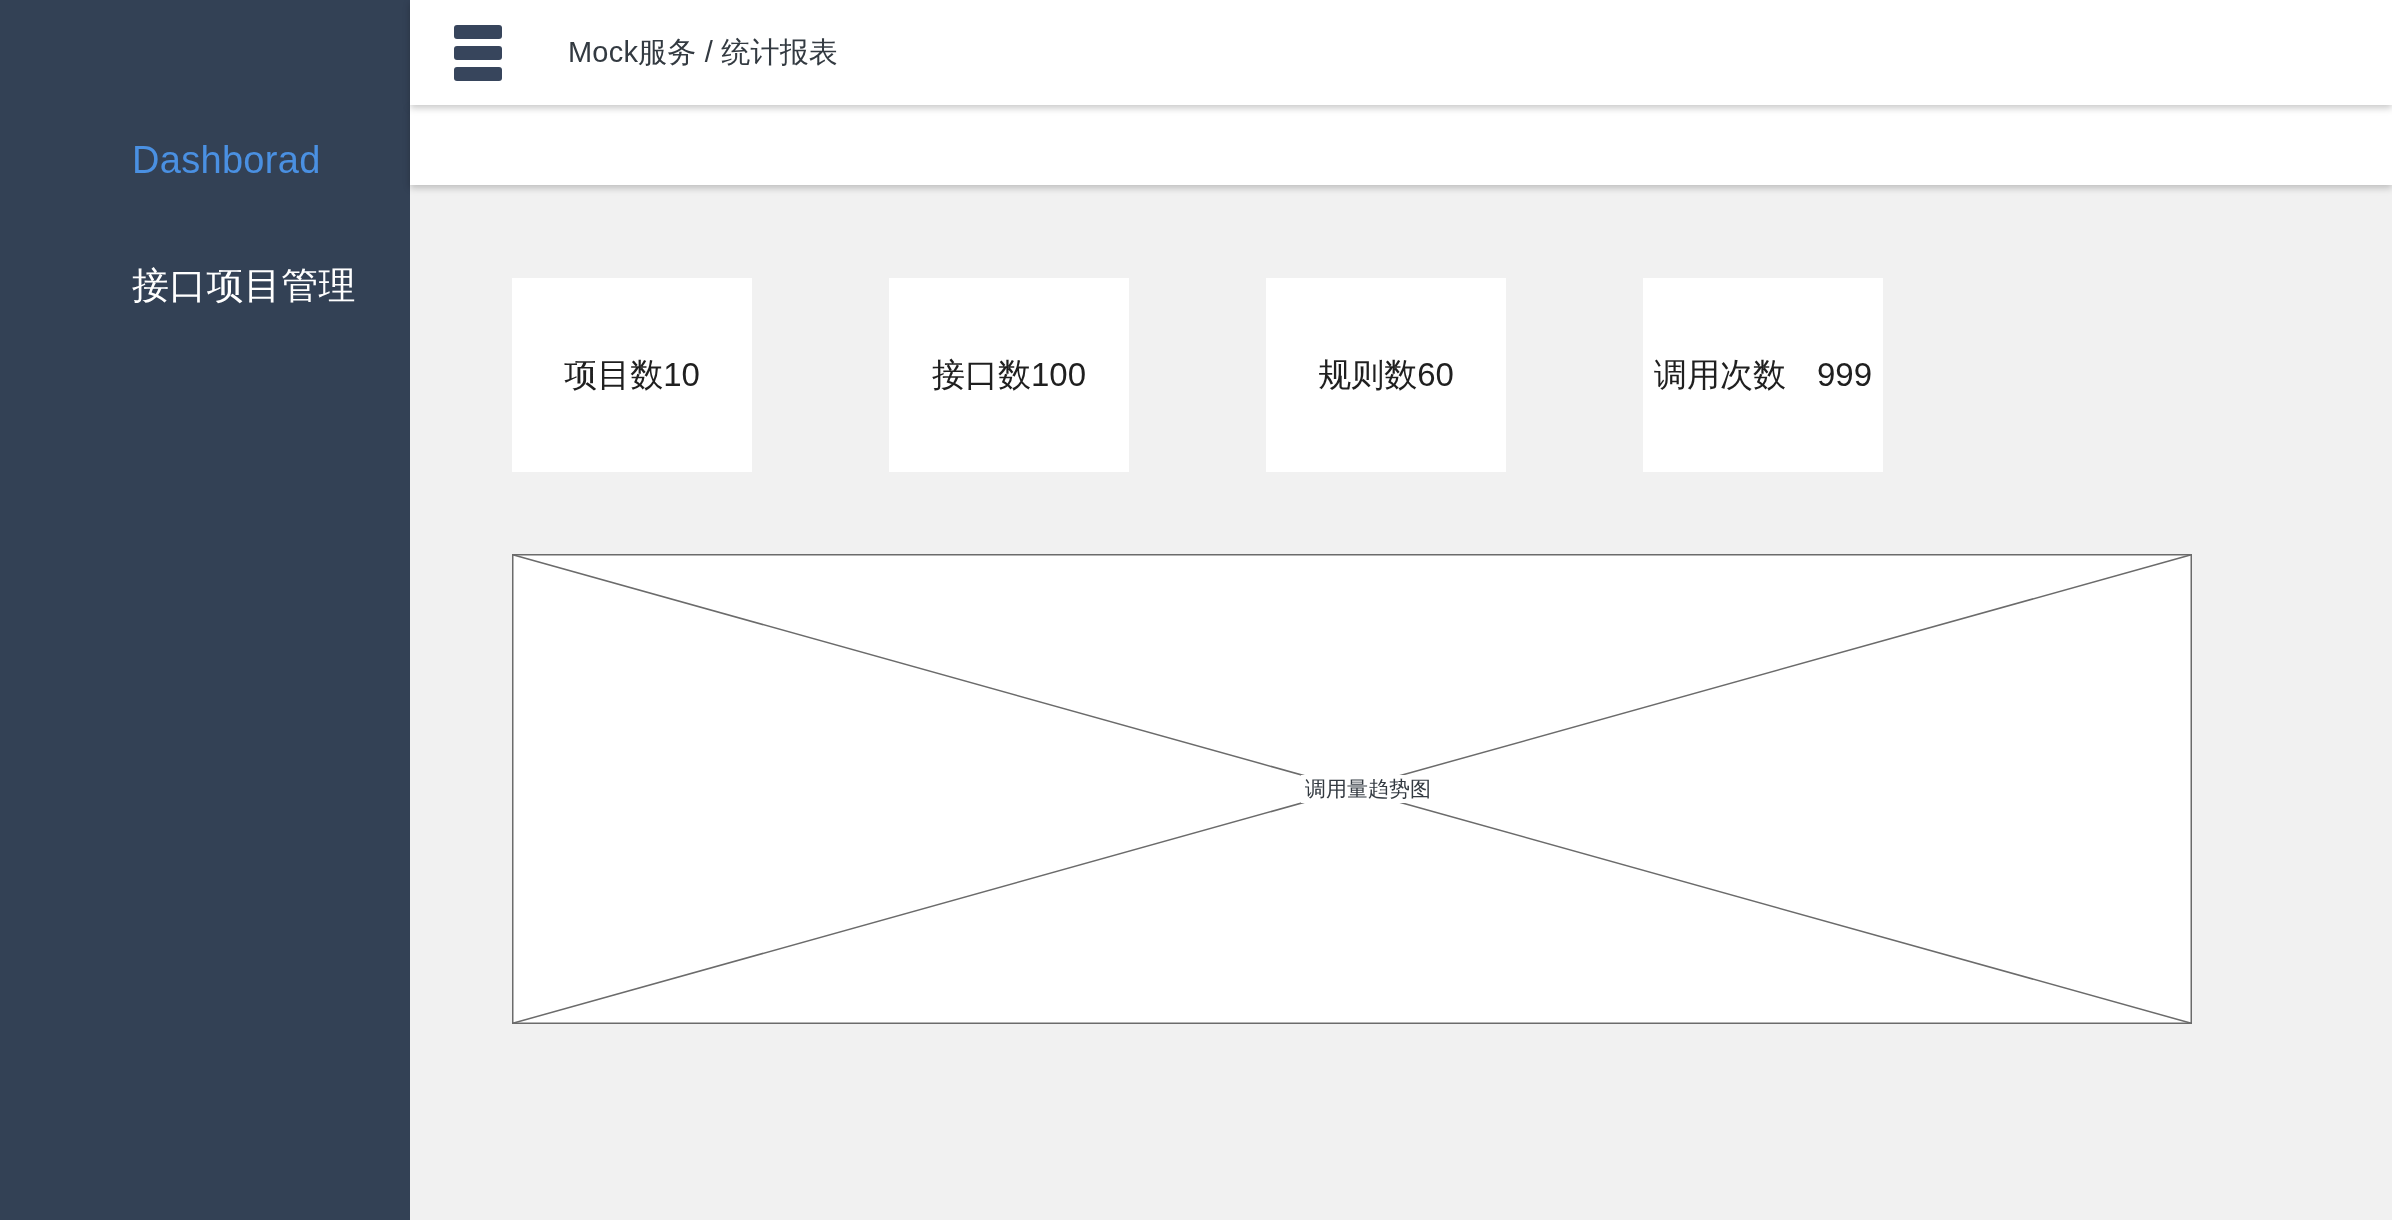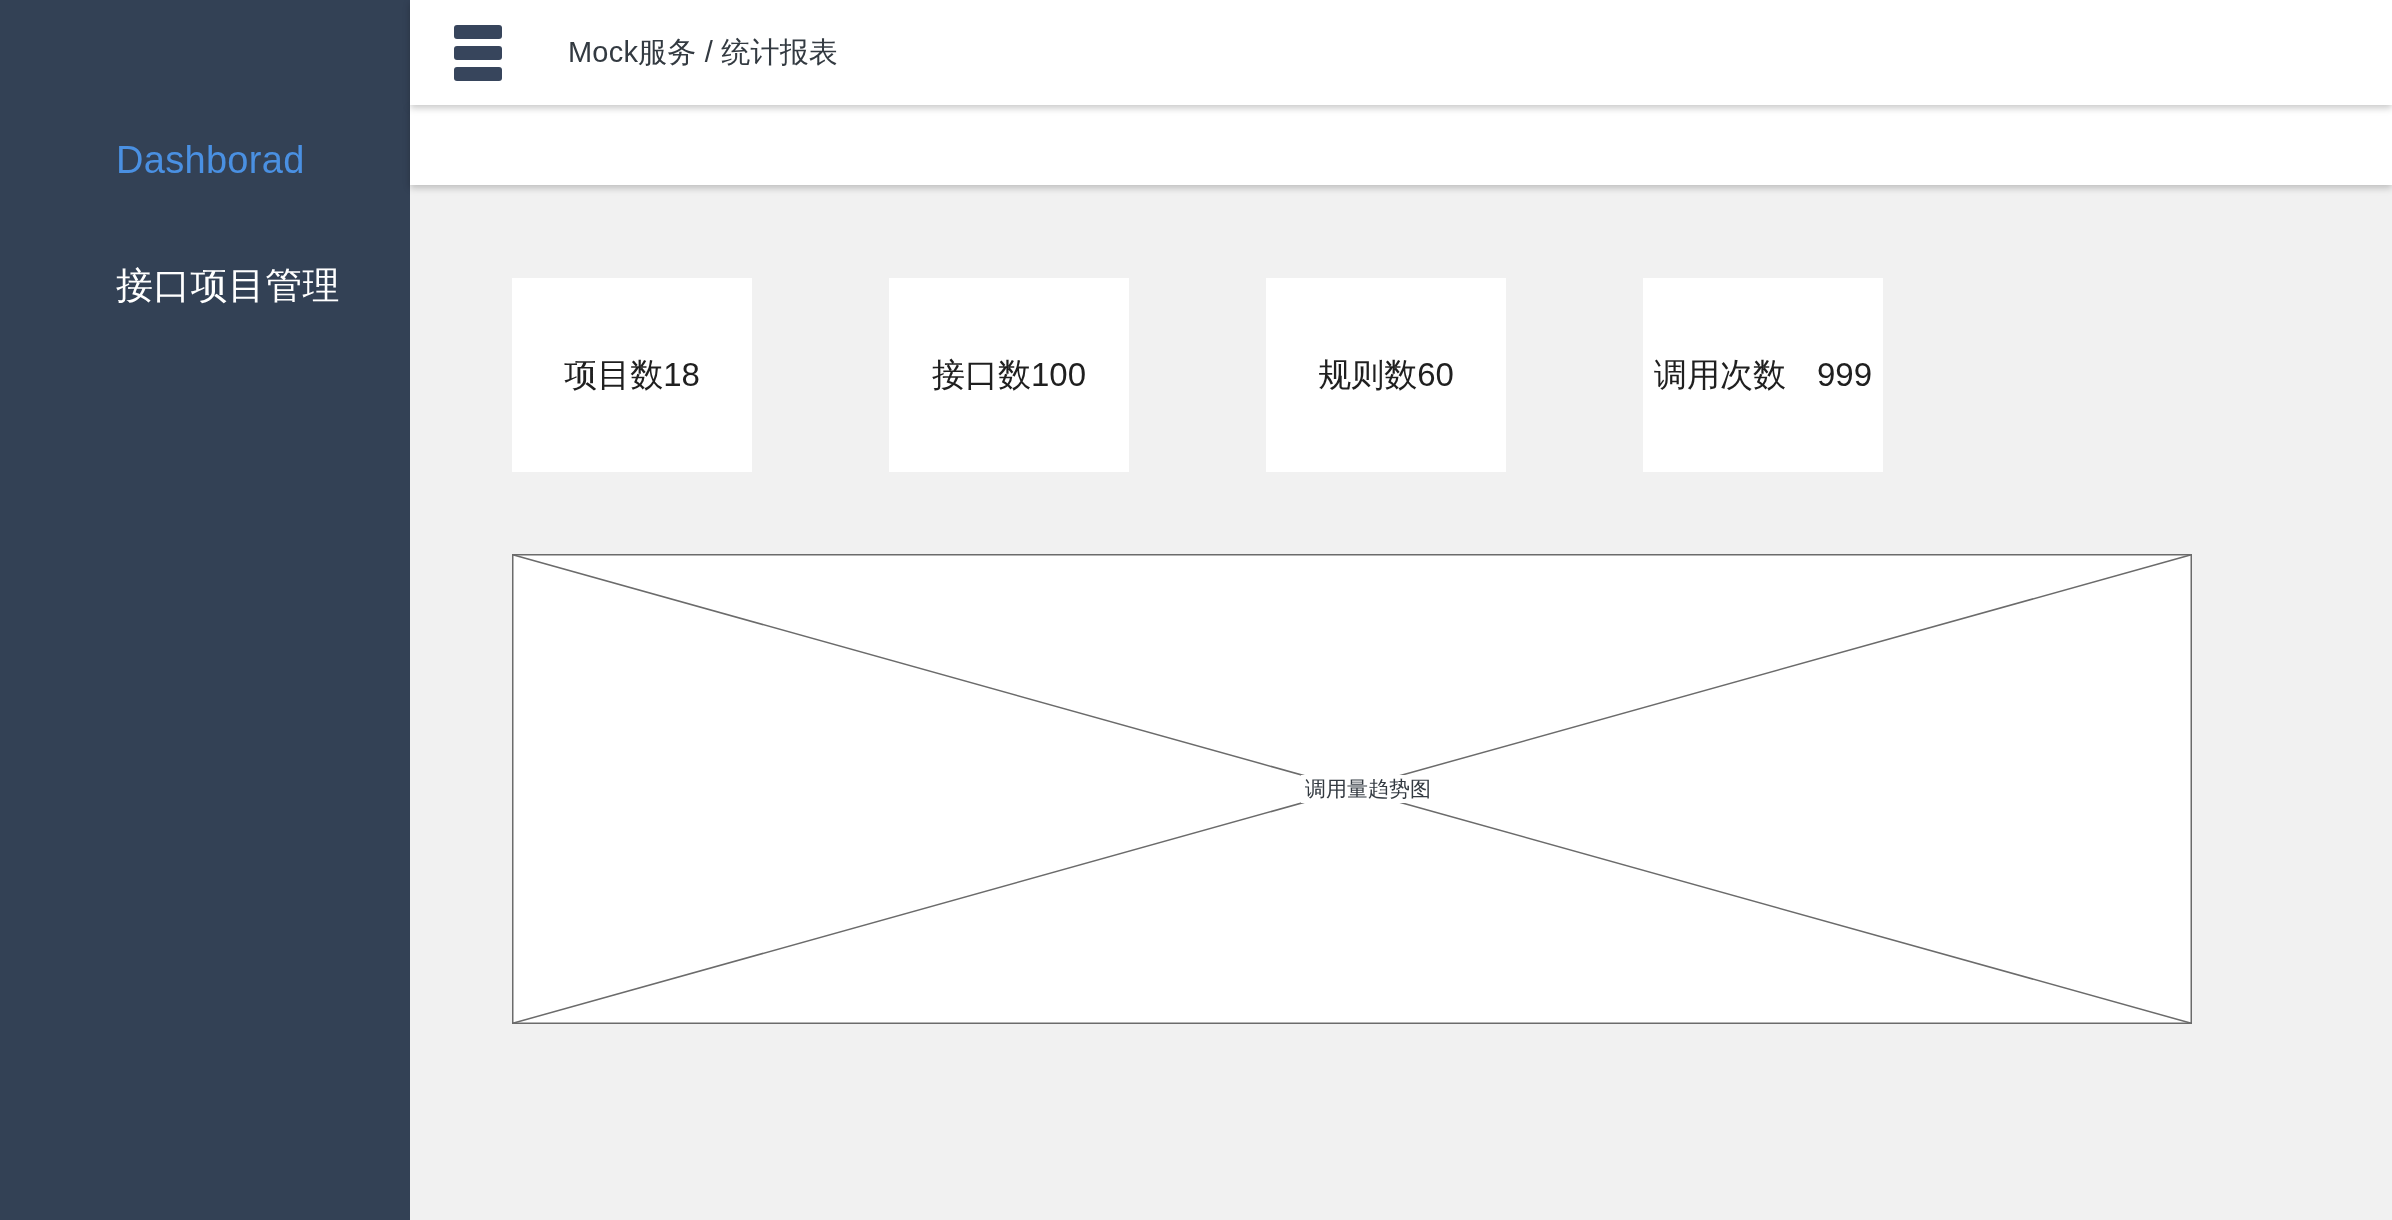--- a/index.html
+++ b/index.html
@@ -17,20 +17,21 @@
     width:410px; height:1220px; flex:0 0 410px;
     background:#334155;
     padding-top:118px;
   }
   .nav-item {
     height:84px;
     display:flex; align-items:center;
     padding-left:116px;
     cursor:pointer;
     user-select:none;
+    margin-left:16px;
   }
   .nav-item .nav-label { font-size:38px; line-height:1; letter-spacing:.3px; }
   .nav-item.active .nav-label { color:#4a90e2; font-weight:400; }
   .nav-item.normal { margin-top:41px;text-align:center; }
   .nav-item.normal .nav-label { color:#ffffff; font-weight:400; font-size:37px; }
 
   
   .main { flex:1 1 auto; height:1220px; display:flex; flex-direction:column; position:relative; }
 
   
@@ -122,21 +123,21 @@
       <div class="breadcrumb">Mock服务 / 统计报表</div>
     </header>
 
     <div class="subbar"></div>
 
     <main class="content">
 
       <div class="cards">
         <div class="card">
           <div class="card-title">项目数</div>
-          <div class="card-value">18</div>
+          <div class="card-value">10</div>
         </div>
         <div class="card">
           <div class="card-title">接口数</div>
           <div class="card-value">100</div>
         </div>
         <div class="card">
           <div class="card-title">规则数</div>
           <div class="card-value">60</div>
         </div>
         <div class="card">

